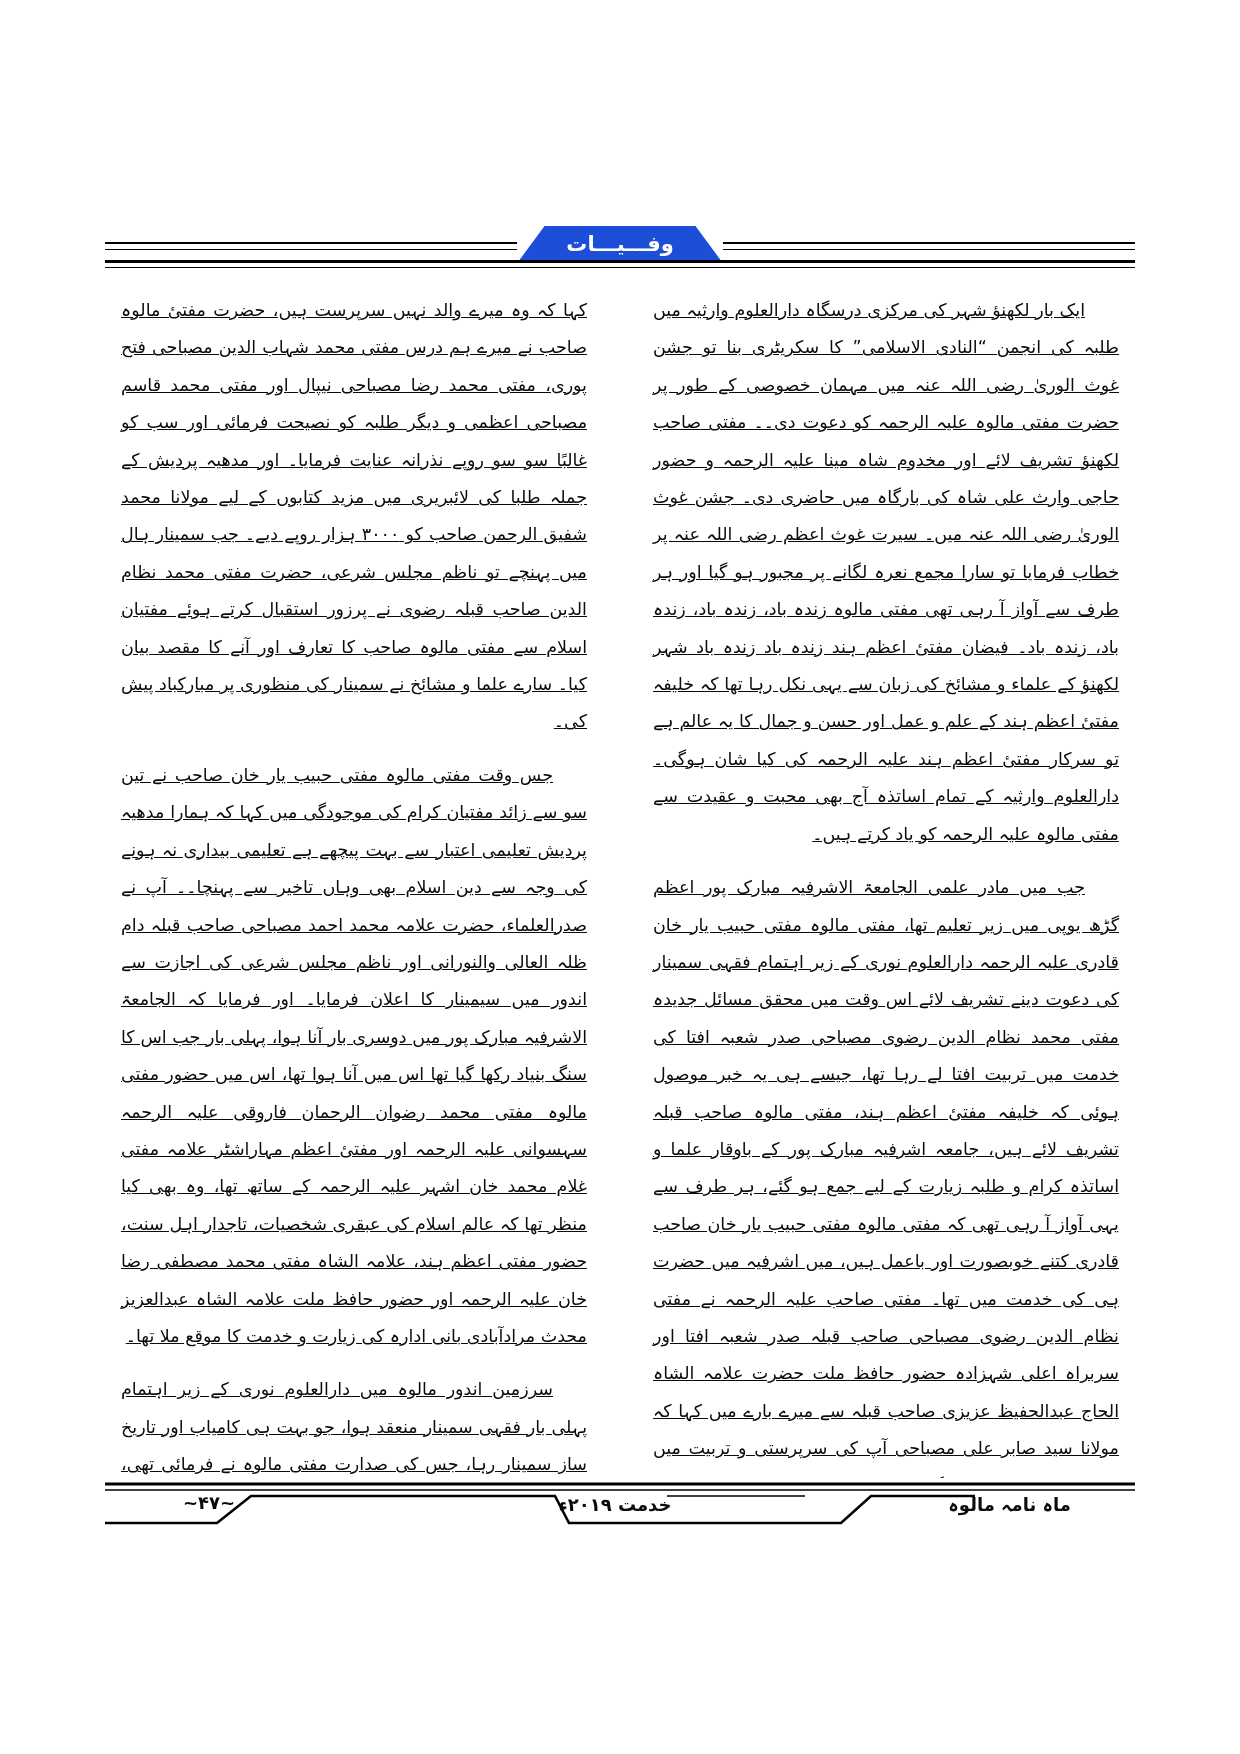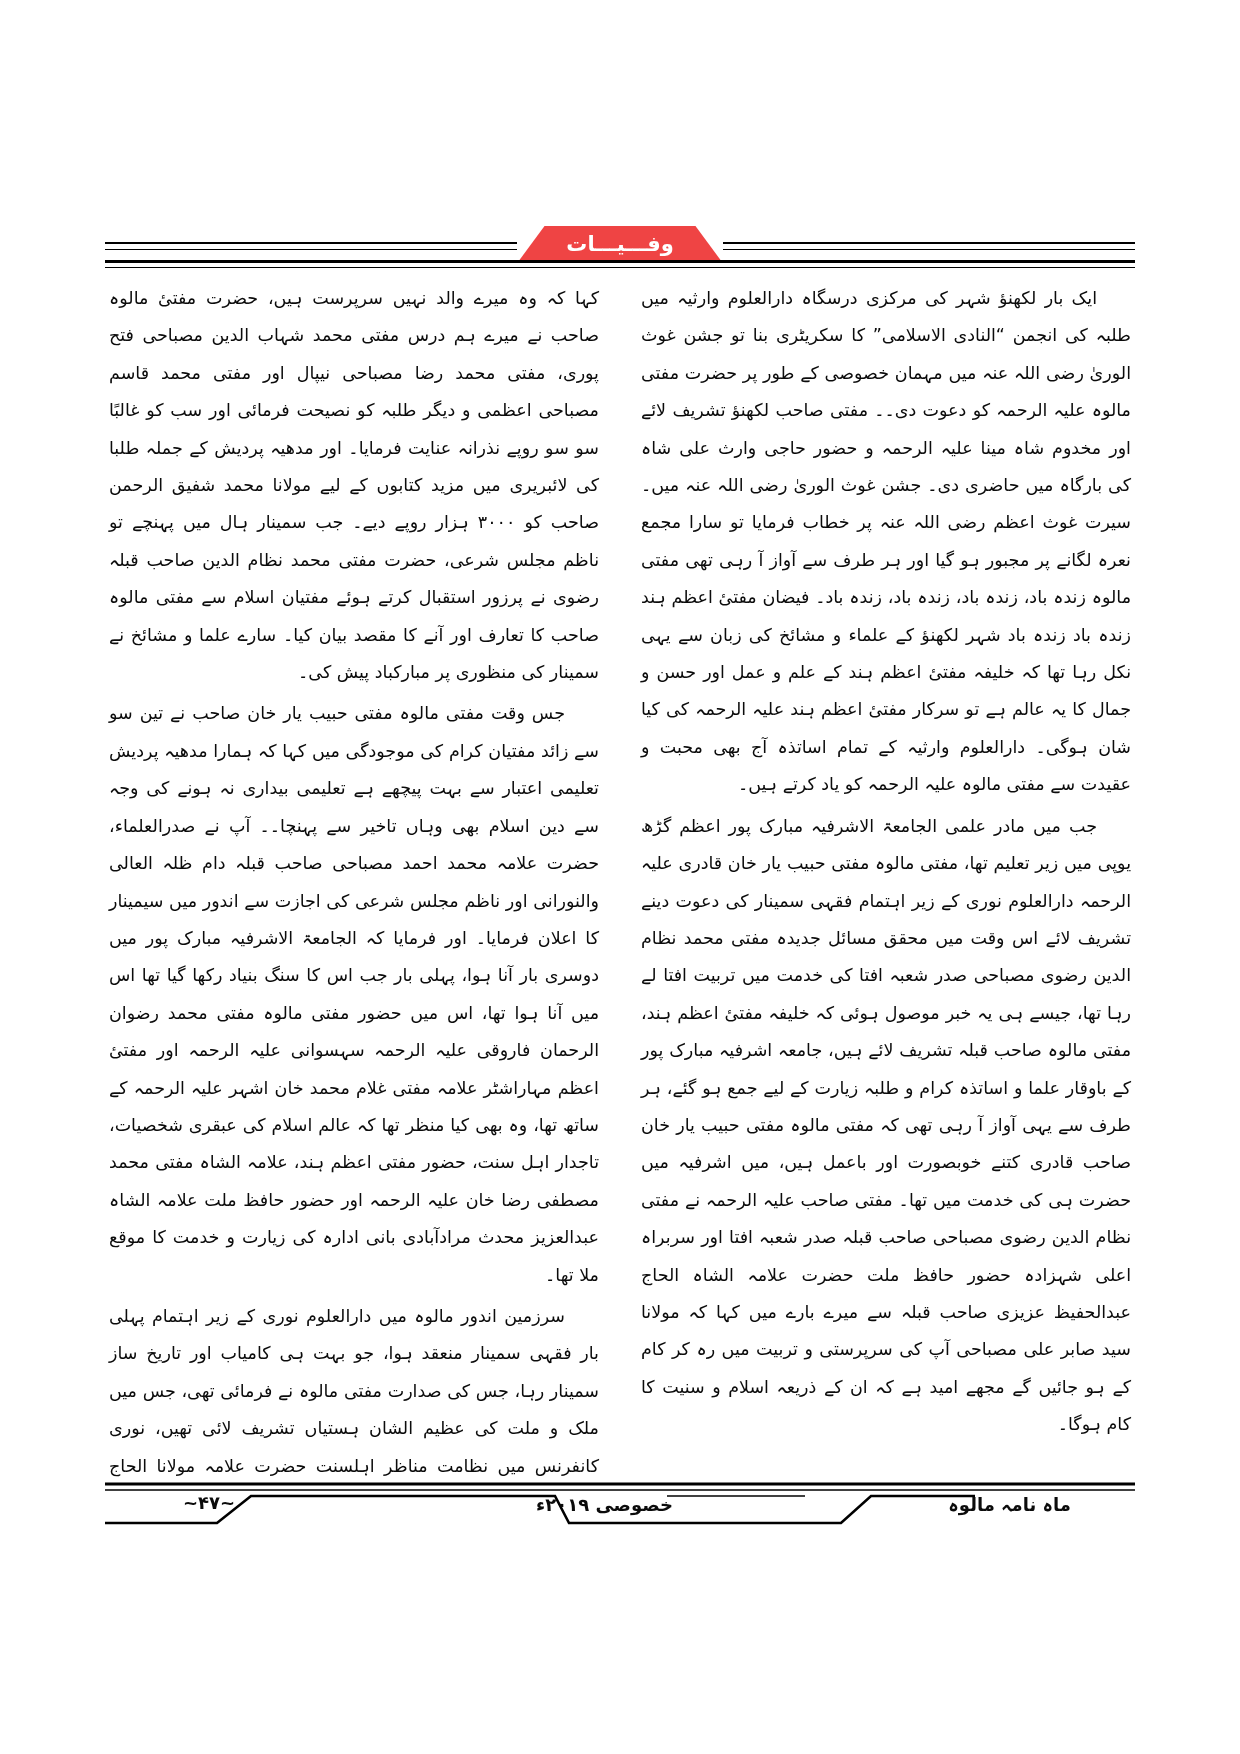--- a/index.html
+++ b/index.html
@@ -7,31 +7,31 @@
     position:relative; width:1240px; height:1754px; background:#ffffff;
     font-family:"DejaVu Sans", sans-serif; color:#0b0b0b; overflow:hidden;
   }
   
   .hdr { position:absolute; top:226px; left:105px; width:1030px; height:46px; }
   .hdr .hline { position:absolute; top:16px; width:412px; height:5px;
     border-top:2px solid #000; border-bottom:1px solid #000; }
   .hdr .hline.l { left:0; }
   .hdr .hline.r { right:0; }
   .hdr .badge { position:absolute; left:413px; top:0; width:204px; height:36px;
-    background:#ef4444; clip-path:polygon(13% 0, 87% 0, 100% 100%, 0 100%);
+    background:#1d4ed8; clip-path:polygon(13% 0, 87% 0, 100% 100%, 0 100%);
     color:#fff; text-align:center; font-size:21px; font-weight:bold; line-height:36px;
     letter-spacing:1px; direction:rtl; }
   .hdr .rule-thick { position:absolute; top:34px; left:0; right:0; border-top:3px solid #000; }
   .hdr .rule-thin  { position:absolute; top:41px; left:0; right:0; border-top:1px solid #000; }
   
   .columns { position:absolute; top:276px; left:105px; width:1030px; height:1202px;
     display:flex; gap:34px; direction:rtl; overflow:hidden; }
   .col { flex:1 1 0; overflow:hidden; text-align:justify; direction:rtl;
     font-size:17.5px; line-height:37.4px; }
-  .col p { margin:4px; }
+  .col p { margin:16px;text-decoration:underline; }
   .col p.indent { text-indent:34px; }
   
   .ftr { position:absolute; top:1481px; left:105px; width:1030px; height:56px; direction:ltr; }
   .ftr svg { position:absolute; inset:0; width:100%; height:100%; }
   .ftr .txt { position:absolute; font-weight:bold; font-size:18px; direction:rtl; white-space:nowrap;text-align:center; }
   .ftr .mag  { right:64px;  top:13px; }
   .ftr .date { left:452px; top:13px; width:116px; text-align:center; }
   .ftr .pno  { left:78px;  top:11px; }
 </style>
 </head>
@@ -63,17 +63,17 @@
   </div>
 
   <div class="ftr">
     <svg viewBox="0 0 1030 56" preserveAspectRatio="none">
       <path d="M0,3 H1030" stroke="#000" stroke-width="3" fill="none"></path>
       <path d="M0,9 H1030" stroke="#000" stroke-width="1.3" fill="none"></path>
       <path d="M0,42 L112,42 L146,15 L450,15 L464,42 L736,42 L766,15 L870,15" stroke="#000" stroke-width="2.6" fill="none"></path>
       <path d="M562,15 H700" stroke="#000" stroke-width="1.4" fill="none"></path>
     </svg>
     <span class="txt mag">ماہ نامہ مالوہ</span>
-    <span class="txt date">خصوصی ۲۰۱۹ء</span>
+    <span class="txt date">خدمت ۲۰۱۹ء</span>
     <span class="txt pno">~۴۷~</span>
   </div>
 
 </div>
 
 </body></html>

